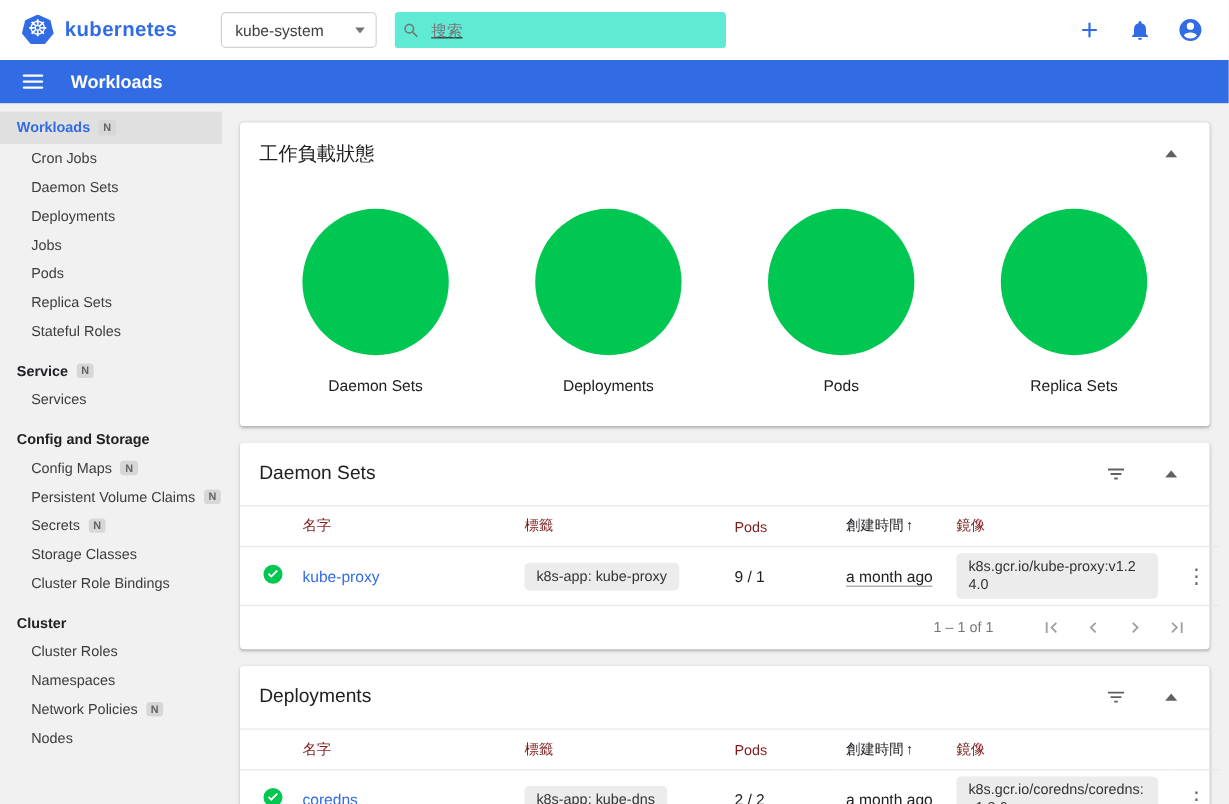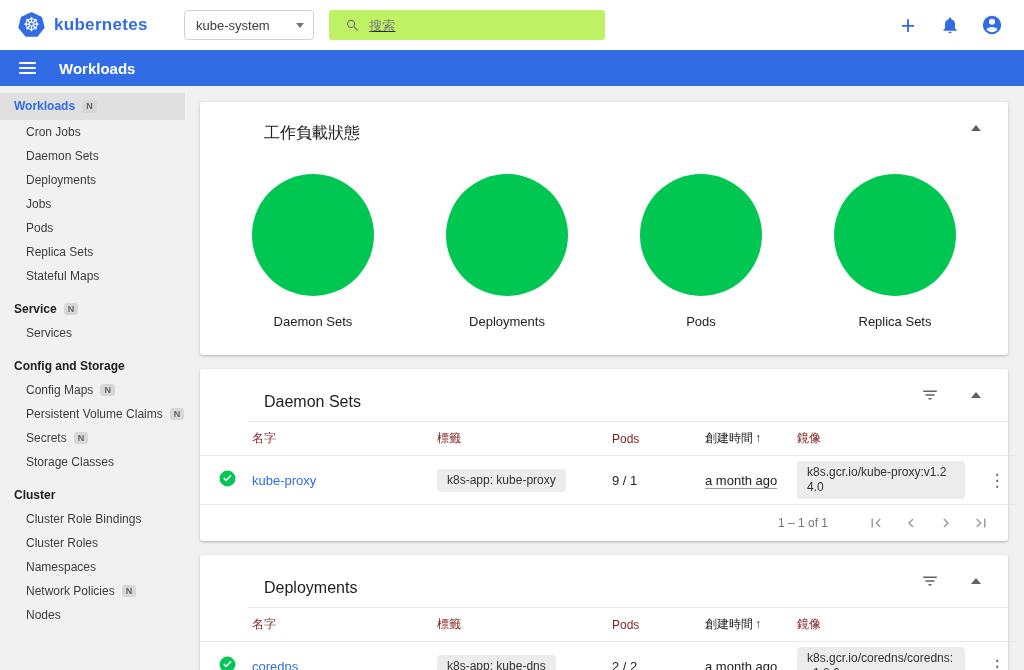--- a/index.html
+++ b/index.html
@@ -12,22 +12,22 @@
   .brand { display:flex; align-items:center; gap:9px; width:166px; cursor:pointer; }
   .k8s-logo { width:27px; height:26px; background:#326ce5; color:#fff; text-align:center;
     font-size:19px; line-height:26px;
     clip-path:polygon(50% 0%,89% 19%,99% 61%,72% 95%,28% 95%,1% 61%,11% 19%); }
   .brand-text { color:#326ce5; font-size:17px; font-weight:bold; letter-spacing:.3px; }
   .ns-select { width:130px; height:30px; border:1px solid #d2d2d2; border-radius:4px; background:#fff;
     display:flex; align-items:center; justify-content:space-between; padding:0 9px 0 11px;
     font-size:13px; color:#3c4043; cursor:pointer;gap:21px; }
   .caret-down { width:0; height:0; border-left:4px solid transparent; border-right:4px solid transparent;
     border-top:5px solid #757575; }
-  .searchbar { margin-left:15px; width:276px; height:30px; background:#bef264; border-radius:3px;
-    display:flex; align-items:center; padding:0 16px; gap:9px;text-decoration:underline; }
+  .searchbar { margin-left:15px; width:276px; height:30px; background:#5eead4; border-radius:3px;
+    display:flex; align-items:center; padding:0 6px; gap:9px;text-decoration:underline; }
   .searchbar input { border:none; background:transparent; outline:none; font-size:13px; width:100%;
     font-family:inherit; color:#3c4043; }
   .searchbar input::placeholder { color:#757575; opacity:1; }
   .top-actions { margin-left:auto; display:flex; align-items:center; gap:10px; }
   .icon-btn { background:none; border:none; width:32px; height:32px; display:flex;
     align-items:center; justify-content:center; cursor:pointer; }
   .plus-glyph { color:#326ce5; font-size:25px; font-weight:normal; line-height:1; }
 
   
   .bluebar { height:36px; background:#326ce5; display:flex; align-items:center; padding:0 17px; gap:21px; }
@@ -45,21 +45,21 @@
     padding-left:26px; white-space:nowrap; display:flex; align-items:center; gap:7px; }
   .side-item.root { font-weight:bold; color:#202124; padding-left:14px; margin-top:9px; }
   .side-item.root:first-child { margin-top:0; }
   .side-item.active { background:#e0e0e0; color:#326ce5; height:27px; line-height:27px; }
   .n-badge { font-size:9px; font-weight:bold; color:#5f6368; background:#d7d7d7;
     border-radius:3px; padding:1px 4px; line-height:1.2; }
 
   
   .card { background:#fff; border-radius:3px; margin-bottom:14px;
     box-shadow:0 1px 2px rgba(0,0,0,.18), 0 1px 4px rgba(0,0,0,.10); }
-  .card-header { display:flex; align-items:flex-end; padding:10px 16px;margin-left:48px; }
+  .card-header { display:flex; align-items:center; padding:10px 16px; }
   .card-title { font-size:16px; font-weight:normal; color:#202124; }
   .card-actions { margin-left:auto; display:flex; align-items:center; gap:14px; }
   .tbl-card .card-header { border-bottom:1px solid #e8e8e8; }
   .tri-up { display:inline-block; width:0; height:0; border-left:5px solid transparent;
     border-right:5px solid transparent; border-bottom:6px solid #616161; }
 
   
   .charts { display:flex; justify-content:space-around; padding:20px 16px 26px; }
   .chart { text-align:center; }
   .chart-circle { width:122px; height:122px; border-radius:50%; margin:0 auto; }
@@ -153,21 +153,21 @@
       <div class="side-item child">
         <span class="side-label">Jobs</span>
       </div>
       <div class="side-item child">
         <span class="side-label">Pods</span>
       </div>
       <div class="side-item child">
         <span class="side-label">Replica Sets</span>
       </div>
       <div class="side-item child">
-        <span class="side-label">Stateful Maps</span>
+        <span class="side-label">Stateful Roles</span>
       </div>
       <div class="side-item root">
         <span class="side-label">Service</span>
         <span class="n-badge">N</span>
       </div>
       <div class="side-item child">
         <span class="side-label">Services</span>
       </div>
       <div class="side-item root">
         <span class="side-label">Config and Storage</span>
@@ -180,25 +180,25 @@
         <span class="side-label">Persistent Volume Claims</span>
         <span class="n-badge">N</span>
       </div>
       <div class="side-item child">
         <span class="side-label">Secrets</span>
         <span class="n-badge">N</span>
       </div>
       <div class="side-item child">
         <span class="side-label">Storage Classes</span>
       </div>
+      <div class="side-item child">
+        <span class="side-label">Cluster Role Bindings</span>
+      </div>
       <div class="side-item root">
         <span class="side-label">Cluster</span>
-      </div>
-      <div class="side-item child">
-        <span class="side-label">Cluster Role Bindings</span>
       </div>
       <div class="side-item child">
         <span class="side-label">Cluster Roles</span>
       </div>
       <div class="side-item child">
         <span class="side-label">Namespaces</span>
       </div>
       <div class="side-item child">
         <span class="side-label">Network Policies</span>
         <span class="n-badge">N</span>

